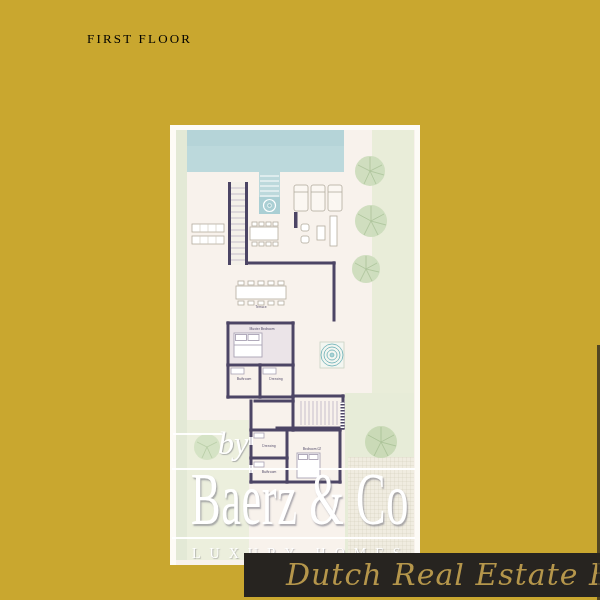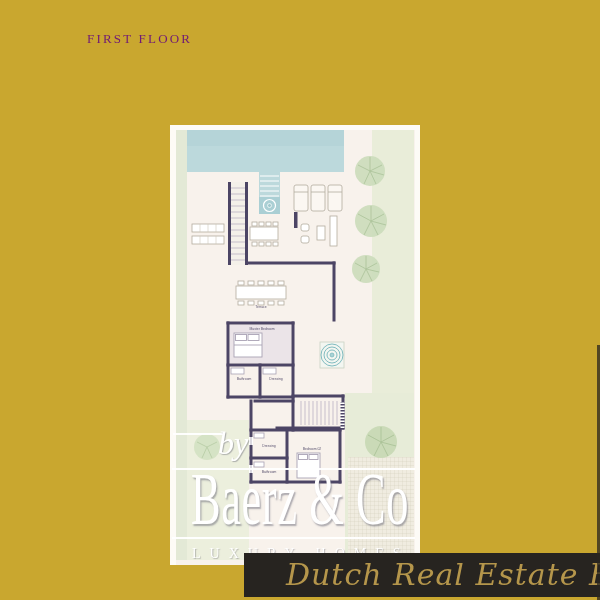--- a/index.html
+++ b/index.html
@@ -1,19 +1,19 @@
 <!DOCTYPE html>
 <html><head>
 <meta charset="utf-8">
 <style>
   html,body{margin:0;padding:0;}
   .canvas{position:relative;width:600px;height:600px;background:#c9a72f;overflow:hidden;
           font-family:"Liberation Serif",serif;}
   .page-title{position:absolute;left:87px;top:31px;font-size:13px;letter-spacing:2.2px;
-              color:#701a75;font-family:"Liberation Serif",serif;}
+              color:#000000;font-family:"Liberation Serif",serif;}
   .plan-wrap{position:absolute;left:170px;top:125px;width:250px;height:440px;}
   .plan-wrap svg{display:block;}
   svg text{font-family:"Liberation Sans",sans-serif;fill:#5a5370;}
   .room-label{font-size:3.4px;text-anchor:middle;}
   
   .by-label{position:absolute;left:218px;top:427px;font-size:32px;font-style:italic;
             color:#ffffff;text-shadow:1px 1px 1px rgba(96,96,110,.45);line-height:32px;font-family:Liberation Serif, serif;}
   .rule{position:absolute;height:2px;background:#ffffff;opacity:.95;}
   .rule-1{left:173px;top:433px;width:50px;}
   .rule-2{left:172px;top:468px;width:243px;}

